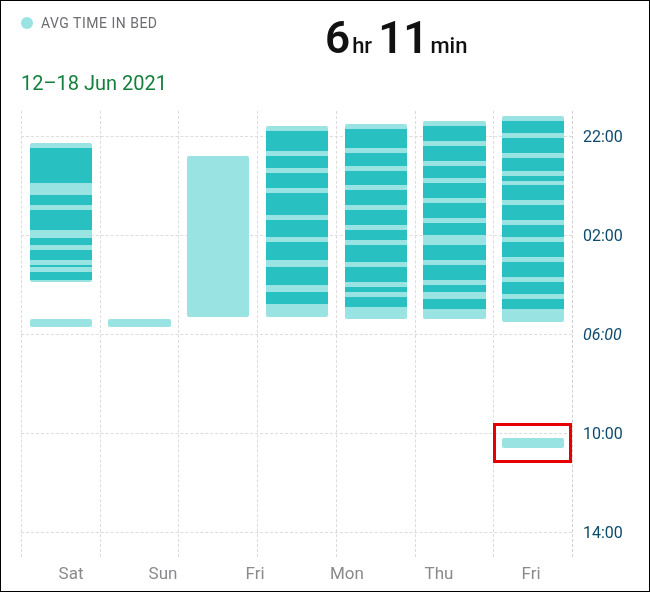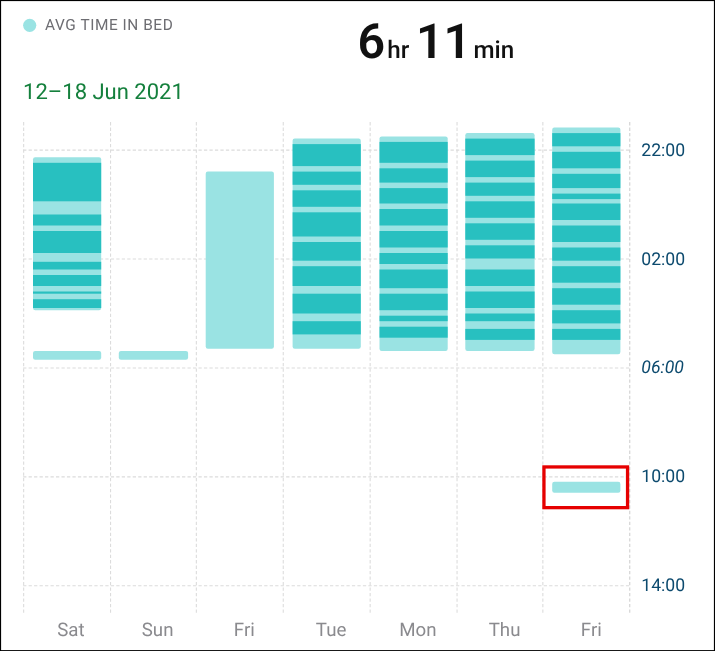--- a/index.html
+++ b/index.html
@@ -224,19 +224,18 @@
         <div class="ylabel" style="top: 27.7778%;">02:00</div>
         <div class="ylabel" style="top: 50%; font-style: italic;">06:00</div>
         <div class="ylabel" style="top: 72.2222%;">10:00</div>
         <div class="ylabel" style="top: 94.4444%; text-align: right;">14:00</div>
       </div>
   </div>
   <div class="xaxis" id="xaxis">
       <div class="xlabel">Sat</div>
       <div class="xlabel">Sun</div>
       <div class="xlabel">Fri</div>
-      <div class="xlabel">Tue</div>
       <div class="xlabel">Mon</div>
       <div class="xlabel">Thu</div>
       <div class="xlabel">Fri</div>
     </div>
 
 </div>
 
 </body></html>

